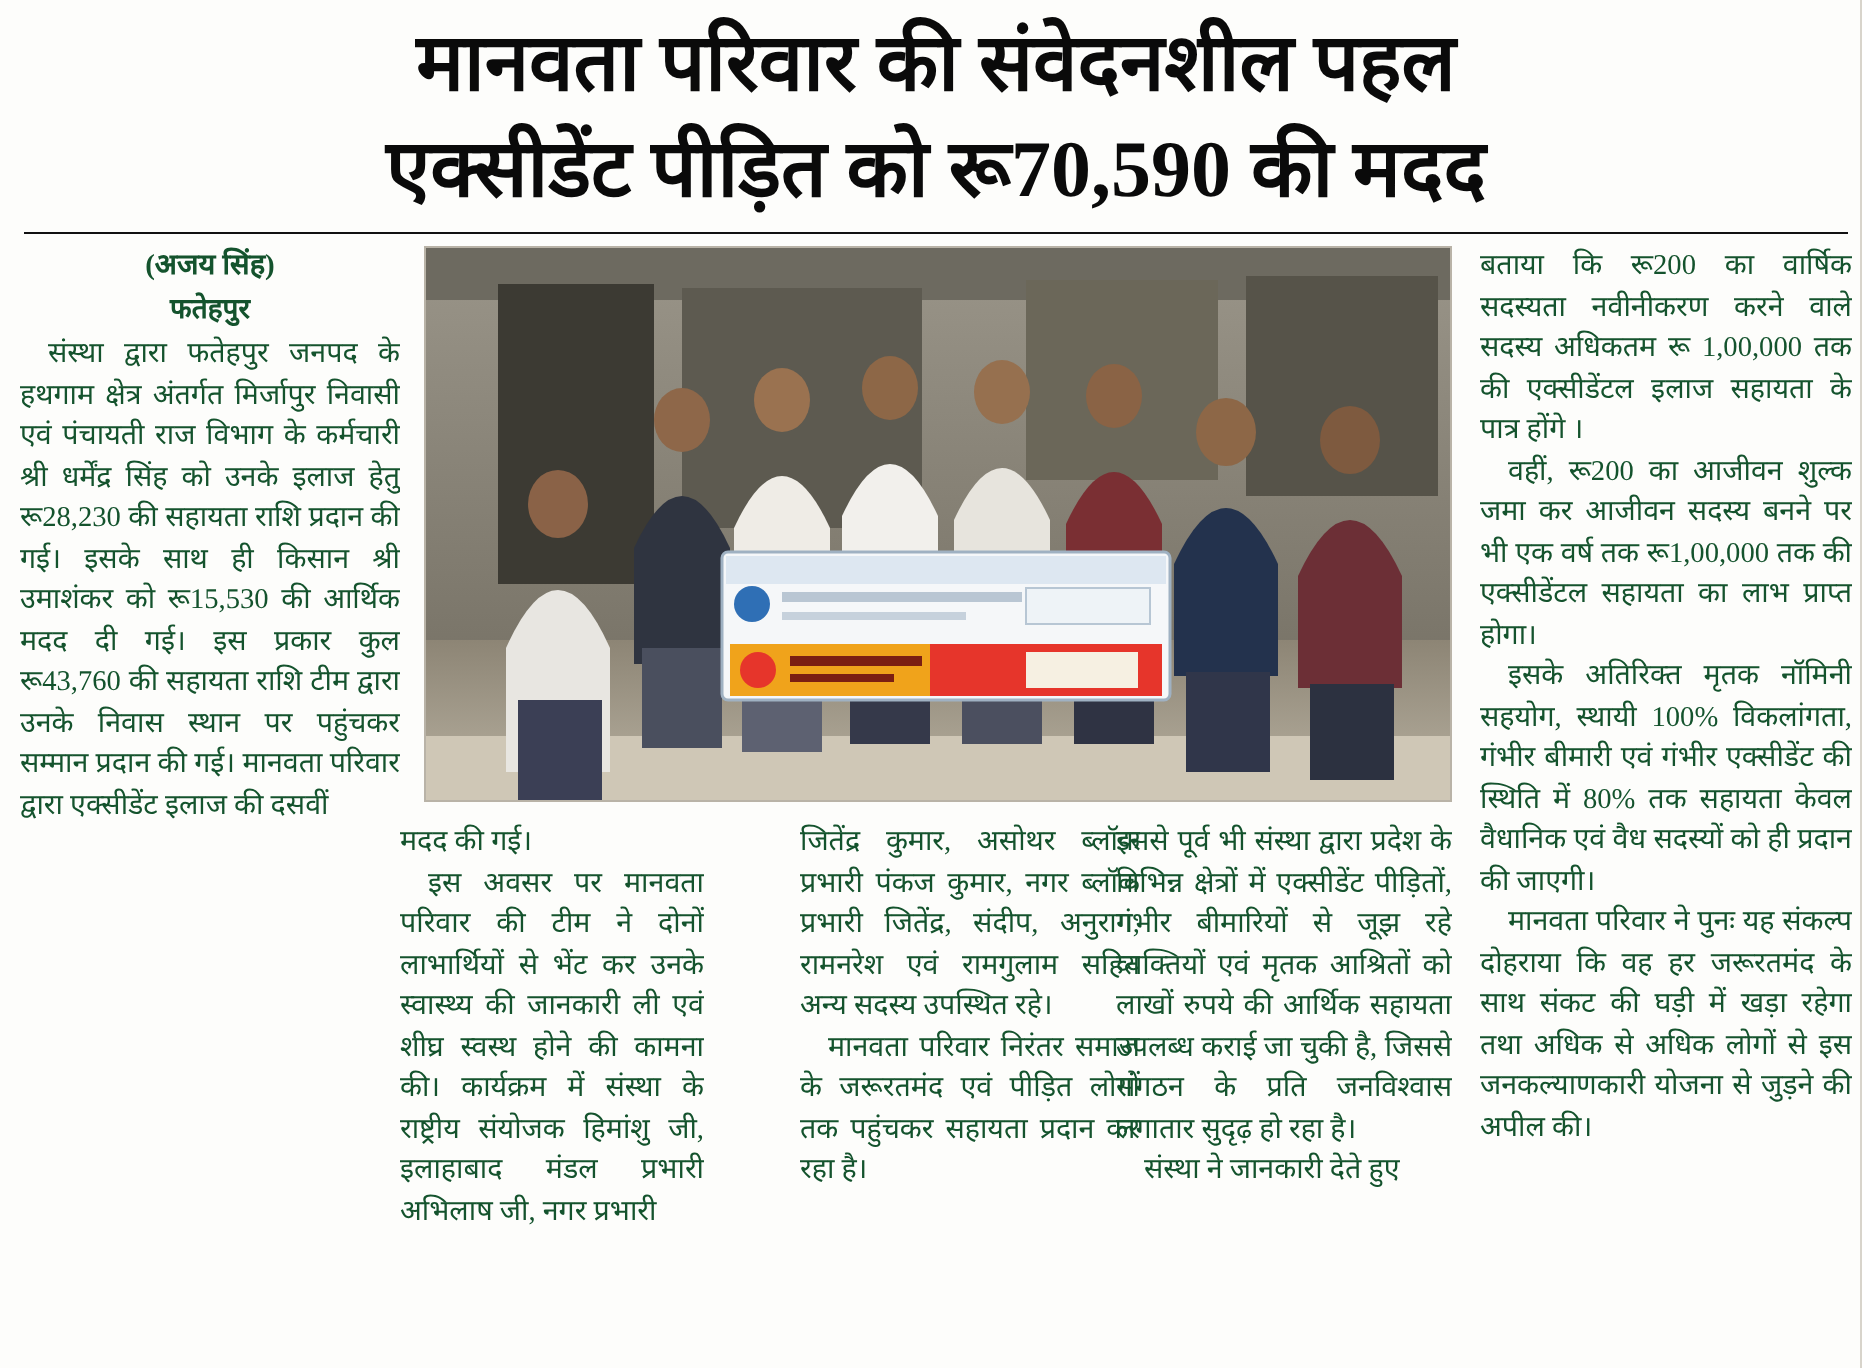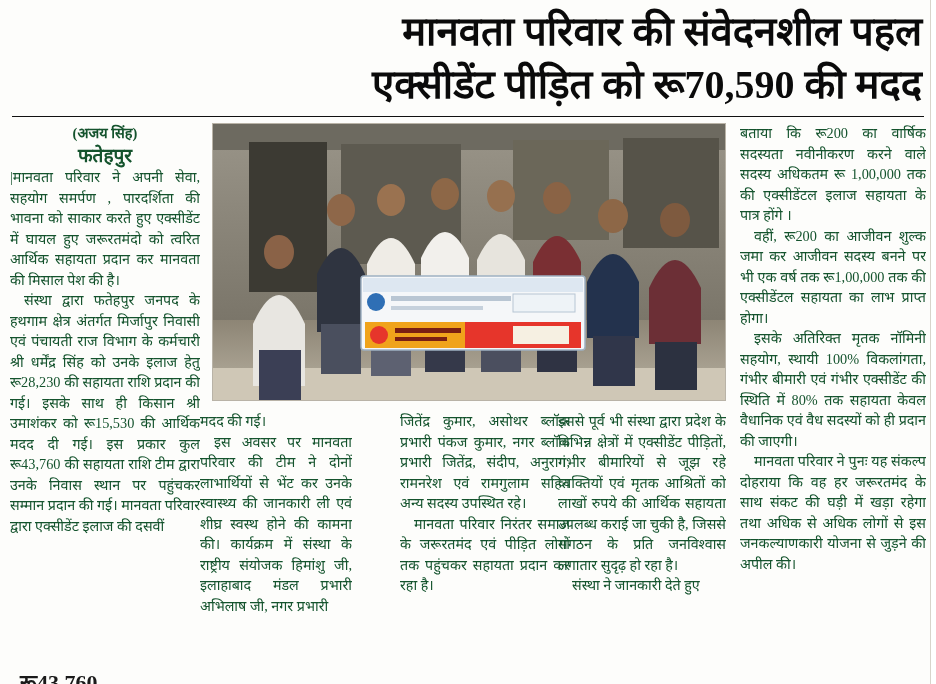--- a/index.html
+++ b/index.html
@@ -19,21 +19,21 @@
     width: 936px;
     height: 684px;
     background: #fdfdfb;
     box-sizing: border-box;
     padding: 6px 10px 0 10px;
   }
   
   .headline {
     margin: 0;
     padding: 0 4px;
-    text-align: right;
+    text-align: center;
     font-family: "Liberation Serif", serif;
     font-weight: bold;
     color: #0a0a0a;
     letter-spacing: 0px;
   }
   .headline-1 {
     font-size: 40px;
     line-height: 52px;
     white-space: nowrap;
   }
@@ -70,21 +70,21 @@
     text-indent: 0;
   }
   .byline {
     font-weight: bold;
     font-size: 14.5px;
     text-align: center;
     margin-bottom: 2px;
   }
   .dateline {
     font-weight: bold;
-    font-size: 19px;
+    font-size: 14px;
     text-align: center;
     margin-bottom: 1px;
   }
   
   #col-left {
     left: 0px;
     top: 0px;
     width: 190px;
   }
   #col-left .lead-in {
@@ -160,21 +160,20 @@
 
   <h1 class="headline headline-1">मानवता परिवार की संवेदनशील पहल</h1>
   <h1 class="headline headline-2">एक्सीडेंट पीड़ित को रू70,590 की मदद</h1>
   <hr class="rule">
 
   <div class="body-area">
 
     <div class="col" id="col-left">
       <div class="byline">(अजय सिंह)</div>
       <div class="dateline">फतेहपुर</div>
-      <p class="first lead-in">|मानवता परिवार ने अपनी सेवा, सहयोग समर्पण , पारदर्शिता की भावना को साकार करते हुए एक्सीडेंट में घायल हुए जरूरतमंदो को त्वरित आर्थिक सहायता प्रदान कर मानवता की मिसाल पेश की है।</p>
       <p>संस्था द्वारा फतेहपुर जनपद के हथगाम क्षेत्र अंतर्गत मिर्जापुर निवासी एवं पंचायती राज विभाग के कर्मचारी श्री धर्मेंद्र सिंह को उनके इलाज हेतु रू28,230 की सहायता राशि प्रदान की गई। इसके साथ ही किसान श्री उमाशंकर को रू15,530 की आर्थिक मदद दी गई। इस प्रकार कुल रू43,760 की सहायता राशि टीम द्वारा उनके निवास स्थान पर पहुंचकर सम्मान प्रदान की गई। मानवता परिवार द्वारा एक्सीडेंट इलाज की दसवीं</p>
     </div>
 
     <div class="photo">
       <svg width="512" height="276" viewBox="0 0 512 276" xmlns="http://www.w3.org/2000/svg">
         <defs>
           <linearGradient id="wall" x1="0" y1="0" x2="0" y2="1">
             <stop offset="0%" stop-color="#9a9589"></stop>
             <stop offset="100%" stop-color="#7a7569"></stop>
           </linearGradient>
@@ -264,18 +263,15 @@
 
     <div class="col" id="col-right">
       <p class="first">बताया कि रू200 का वार्षिक सदस्यता नवीनीकरण करने वाले सदस्य अधिकतम रू 1,00,000 तक की एक्सीडेंटल इलाज सहायता के पात्र होंगे ।</p>
       <p>वहीं, रू200 का आजीवन शुल्क जमा कर आजीवन सदस्य बनने पर भी एक वर्ष तक रू1,00,000 तक की एक्सीडेंटल सहायता का लाभ प्राप्त होगा।</p>
       <p>इसके अतिरिक्त मृतक नॉमिनी सहयोग, स्थायी 100% विकलांगता, गंभीर बीमारी एवं गंभीर एक्सीडेंट की स्थिति में 80% तक सहायता केवल वैधानिक एवं वैध सदस्यों को ही प्रदान की जाएगी।</p>
       <p>मानवता परिवार ने पुनः यह संकल्प दोहराया कि वह हर जरूरतमंद के साथ संकट की घड़ी में खड़ा रहेगा तथा अधिक से अधिक लोगों से इस जनकल्याणकारी योजना से जुड़ने की अपील की।</p>
     </div>
 
   </div>
 
-  <div class="bottom-strip">
-    <div class="strip-text" style="left:20px;">रू43,760</div>
-  </div>
 
   <div class="edge-right"></div>
 </div>
 
 </body></html>

